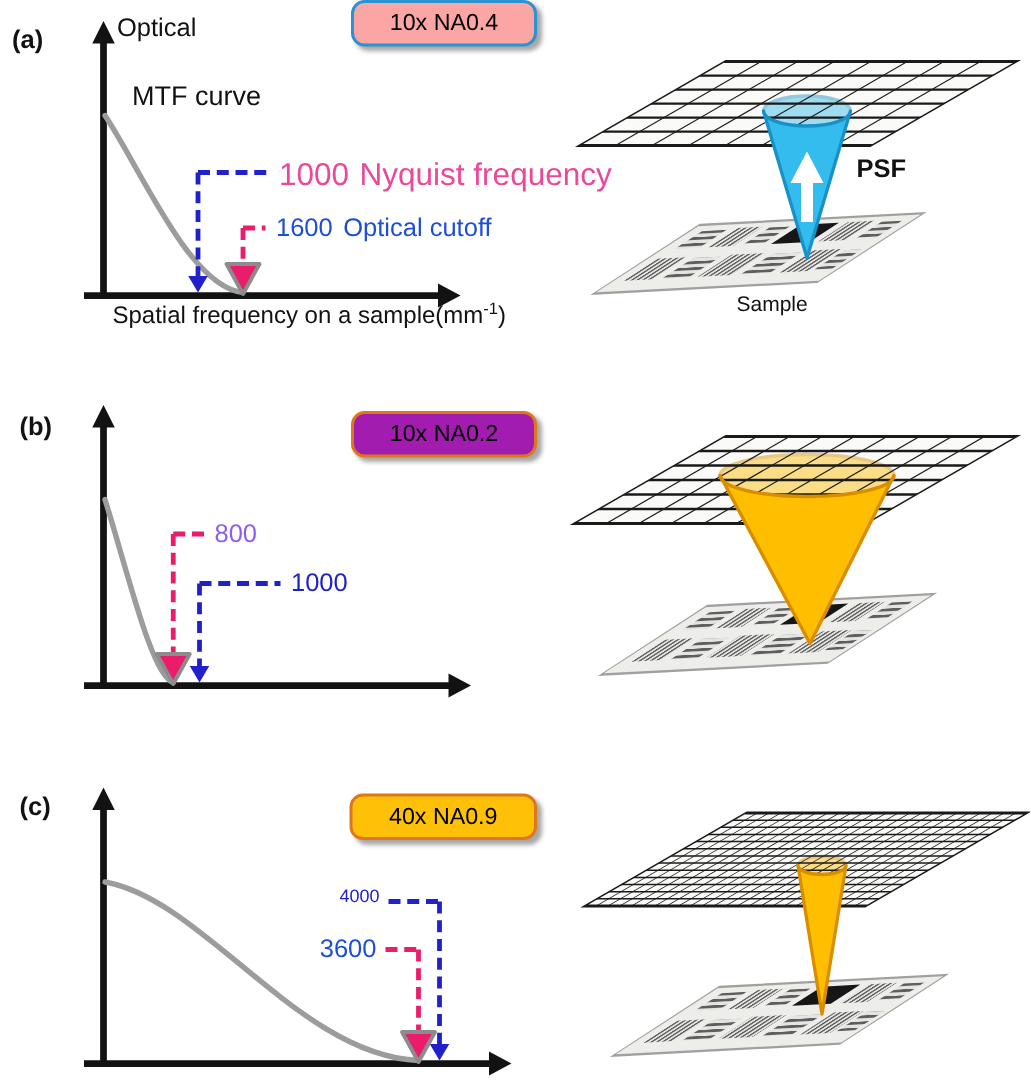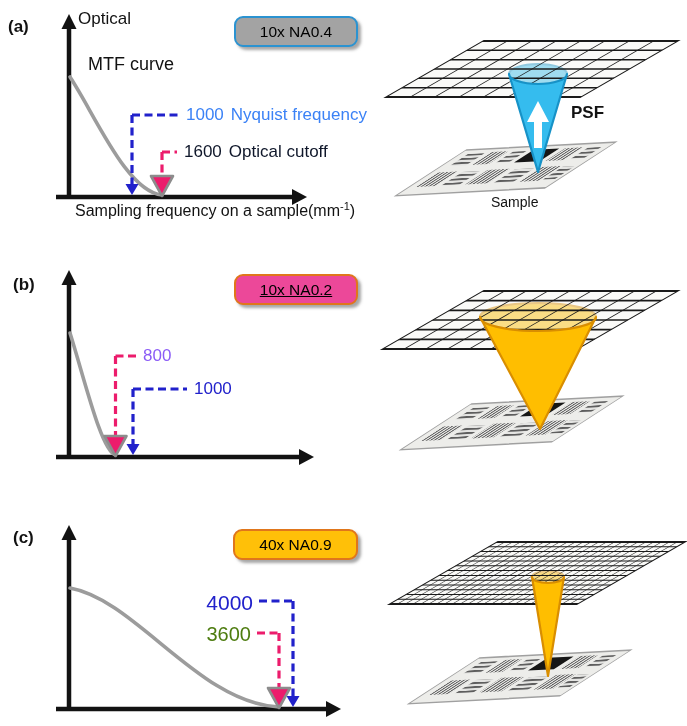--- a/index.html
+++ b/index.html
@@ -185,36 +185,36 @@
         <polygon points="326,701 326,717 341,709" fill="#121212"></polygon>
         <path d="M 70,588 C 136.2,599.9 199.2,703.43 279,707" fill="none" stroke="#9C9C9C" stroke-width="3.6" stroke-linecap="round"></path>
         <line x1="259" y1="601" x2="293" y2="601" stroke="#2121CB" stroke-width="3.2" stroke-dasharray="8 4.5"></line>
         <line x1="293" y1="601" x2="293" y2="696" stroke="#2121CB" stroke-width="3.2" stroke-dasharray="8 4.5"></line>
         <polygon points="286.5,696 299.5,696 293,707" fill="#2121CB"></polygon>
         <line x1="257" y1="633" x2="279" y2="633" stroke="#EC1C6C" stroke-width="3.2" stroke-dasharray="8 4.5"></line>
         <line x1="279" y1="633" x2="279" y2="687" stroke="#EC1C6C" stroke-width="3.2" stroke-dasharray="8 4.5"></line>
         <polygon points="268,688 290,688 279,708" fill="#EC1C6C" stroke="#8C8C8C" stroke-width="2.6" stroke-linejoin="round"></polygon>
       </g>
     </svg>
-<div class="txt" style="left: 186px; top: 105px; font-size: 17px; color: #3b82f6;"><span>1000</span><span style="margin-left: 7px;">Nyquist frequency</span></div>
-    <div class="txt" style="left: 184px; top: 142px; font-size: 17px; color: #0f172a;"><span>1600</span><span style="margin-left: 7px;">Optical cutoff</span></div>
+<div class="txt" style="left: 186px; top: 105px; font-size: 21px; color: #ec4899;"><span>1000</span><span style="margin-left: 7px;">Nyquist frequency</span></div>
+    <div class="txt" style="left: 184px; top: 142px; font-size: 17px; color: #1d4ed8;"><span>1600</span><span style="margin-left: 7px;">Optical cutoff</span></div>
     <div class="txt" style="left: 8px; top: 17px; font-size: 17px; font-weight: 700;"><span>(a)</span></div>
-    <div class="badge" style="left: 234px; top: 16px; width: 120px; height: 27px; background: #a3a3a3; border-color: rgb(43, 147, 209);">
+    <div class="badge" style="left: 234px; top: 0; width: 120px; height: 27px; background: #fca5a5; border-color: rgb(43, 147, 209);">
       <span>10x NA0.4</span>
     </div>
     <div class="txt" style="left: 78px; top: 9px; font-size: 17px;"><span>Optical</span></div>
     <div class="txt" style="left: 88px; top: 54px; font-size: 18px;"><span>MTF curve</span></div>
-    <div class="txt" style="left: 75px; top: 200px; font-size: 16px;"><span>Sampling frequency on a sample(mm</span><sup>-1</sup><span>)</span></div>
+    <div class="txt" style="left: 75px; top: 200px; font-size: 16px;"><span>Spatial frequency on a sample(mm</span><sup>-1</sup><span>)</span></div>
     <div class="txt" style="left: 571px; top: 103px; font-size: 17px; font-weight: bold;"><span>PSF</span></div>
     <div class="txt" style="left: 491px; top: 194px; font-size: 14px;"><span>Sample</span></div>
     <div class="txt" style="left: 194px; top: 379px; font-size: 17px; color: rgb(33, 33, 203);"><span>1000</span></div>
     <div class="txt" style="left: 143px; top: 346px; font-size: 17px; color: #8b5cf6;"><span>800</span></div>
     <div class="txt" style="left: 13px; top: 275px; font-size: 17px; font-weight: 700;"><span>(b)</span></div>
-    <div class="badge" style="left: 234px; top: 274px; width: 120px; height: 27px; background: #ec4899; border-color: rgb(224, 118, 27); text-decoration: underline;">
+    <div class="badge" style="left: 234px; top: 274px; width: 120px; height: 27px; background: #a21caf; border-color: rgb(224, 118, 27);">
       <span>10x NA0.2</span>
     </div>
-    <div class="txt" style="left: 199px; top: 591px; font-size: 21px; color: rgb(33, 33, 203); width: 54px; text-align: right;"><span>4000</span></div>
-    <div class="txt" style="left: 197px; top: 623px; font-size: 20px; color: #4d7c0f; width: 54px; text-align: right;"><span>3600</span></div>
+    <div class="txt" style="left: 199px; top: 591px; font-size: 12px; color: rgb(33, 33, 203); width: 54px; text-align: right;"><span>4000</span></div>
+    <div class="txt" style="left: 197px; top: 623px; font-size: 17px; color: #1d4ed8; width: 54px; text-align: right;"><span>3600</span></div>
     <div class="txt" style="left: 13px; top: 528px; font-size: 17px; font-weight: 700;"><span>(c)</span></div>
     <div class="badge" style="left: 233px; top: 529px; width: 121px; height: 27px; background: rgb(255, 192, 8); border-color: rgb(224, 118, 27);">
       <span>40x NA0.9</span>
     </div>
   </div>
 
 </body></html>

